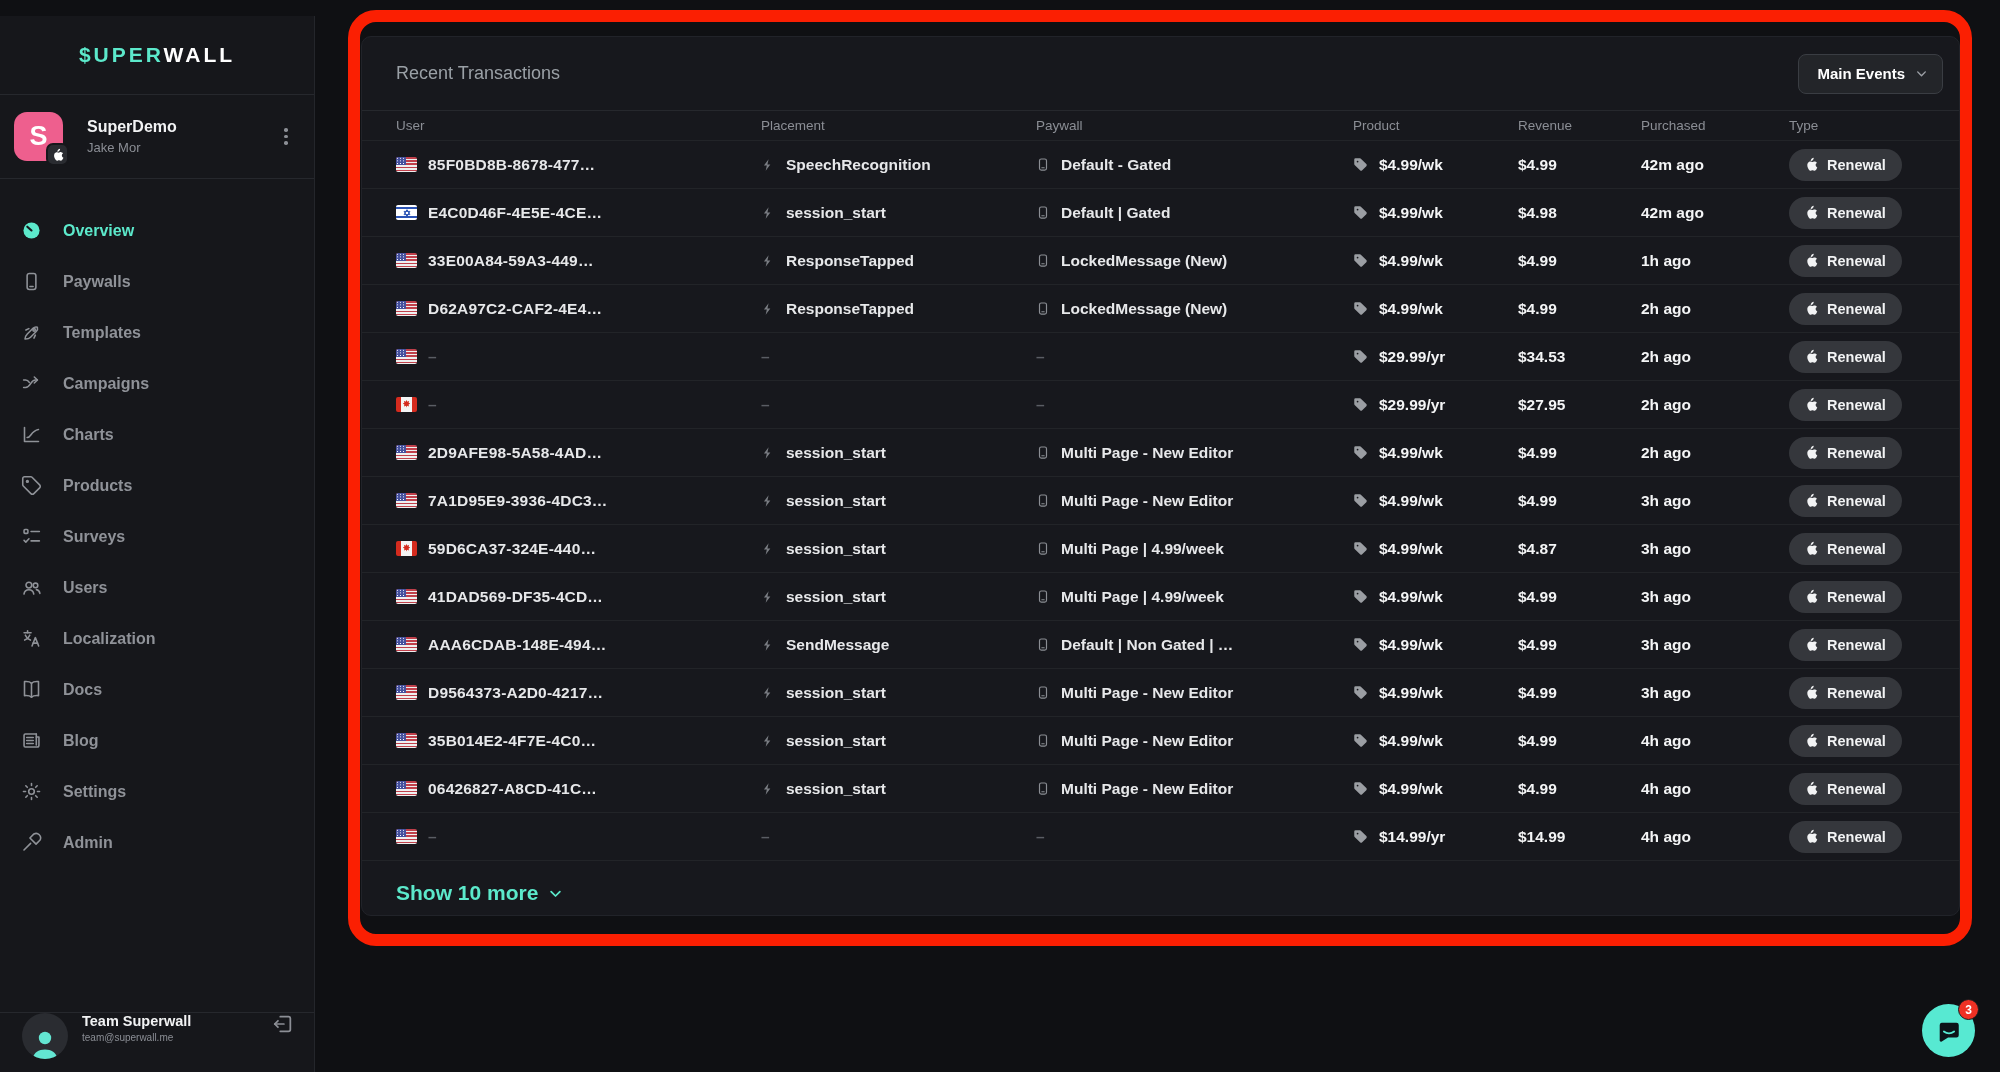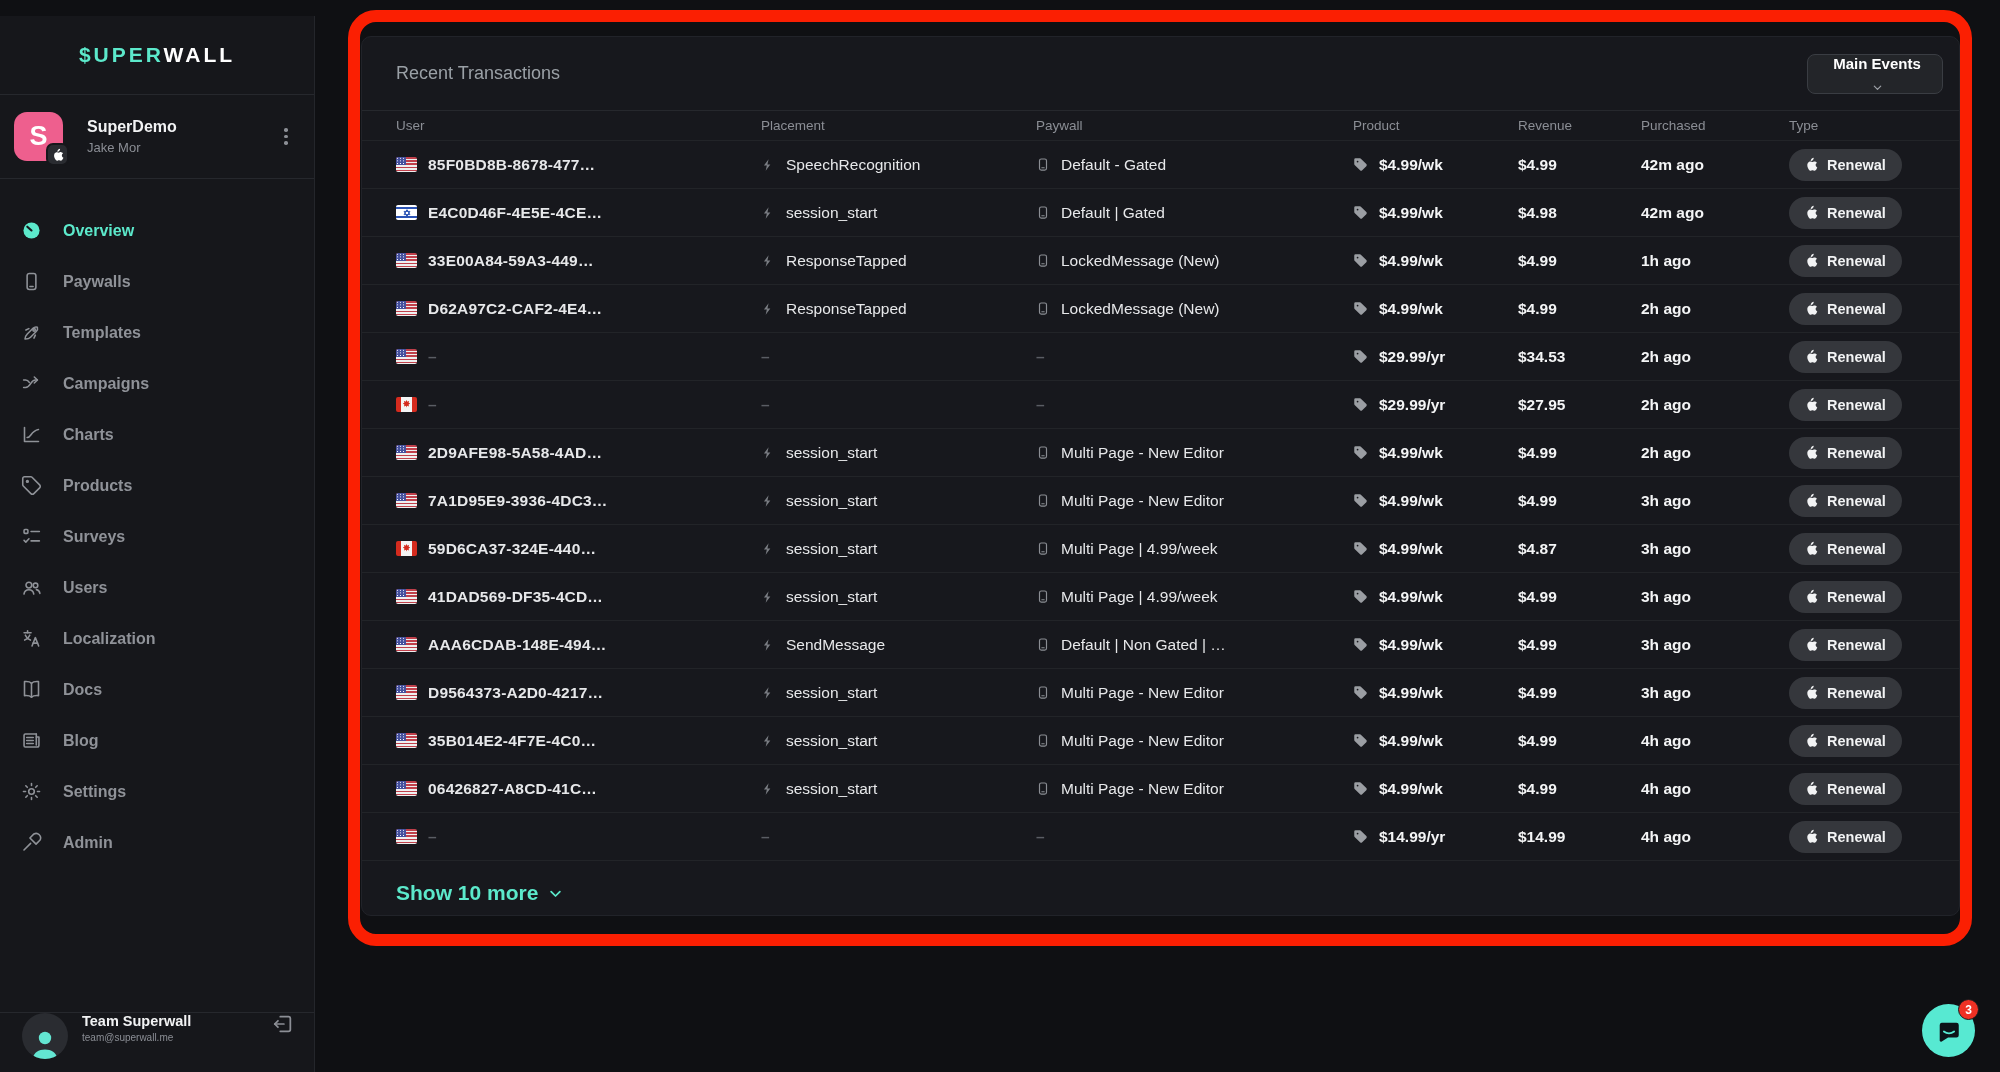--- a/index.html
+++ b/index.html
@@ -86,33 +86,33 @@
   }
   .card-head{
     height:74px;display:flex;align-items:center;justify-content:space-between;
     padding:0 16px 0 34px;border-bottom:1px solid var(--divider);
   }
   .card-title{font-size:18px;font-weight:500;color:#9AA0A6;}
   .filter-btn{
     height:40px;min-width:136px;padding:0 14px 0 18px;border-radius:8px;
     background:#232529;border:1px solid #3A3D43;
     display:flex;align-items:center;gap:10px;cursor:pointer;
-    font-size:15px;font-weight:700;color:#FFFFFF;flex-direction:column;
+    font-size:15px;font-weight:700;color:#FFFFFF;
   }
   .thead,.trow{
     display:grid;
     grid-template-columns:365px 275px 317px 165px 123px 148px 1fr;
     padding:0 24px 0 34px;align-items:center;
   }
   .thead{height:30px;border-bottom:1px solid var(--row-divider);
     font-size:13.5px;font-weight:500;color:#8B8E95;}
   .trow{height:48px;border-bottom:1px solid var(--row-divider);font-size:15.5px;}
   .cell{display:flex;align-items:center;gap:11px;min-width:0;white-space:nowrap;overflow:hidden;}
   .uid{font-weight:600;color:#E7E8EA;letter-spacing:.2px;}
-  .pw-text,.pl-text{font-weight:400;color:#E7E8EA;}
+  .pw-text,.pl-text{font-weight:700;color:#E7E8EA;}
   .num{font-weight:700;color:#F4F5F6;}
   .muted{color:var(--txt-muted);font-weight:600;}
   .flag{width:21px;height:15px;border-radius:2px;flex:0 0 21px;position:relative;
     display:flex;align-items:center;justify-content:center;overflow:hidden;}
   .flag-us{background:repeating-linear-gradient(180deg,#C0404B 0 1.6px,#EFEFEF 1.6px 3.2px);}
   .flag-us::after{
     content:"";position:absolute;left:0;top:0;width:10px;height:8px;background:#46519E;
     background-image:radial-gradient(#fff .6px,transparent .7px);background-size:3px 2.6px;
   }
   .flag-il{background:linear-gradient(180deg,#fff 0 2px,#2B53B4 2px 4.2px,#fff 4.2px 10.8px,#2B53B4 10.8px 13px,#fff 13px 15px);}

